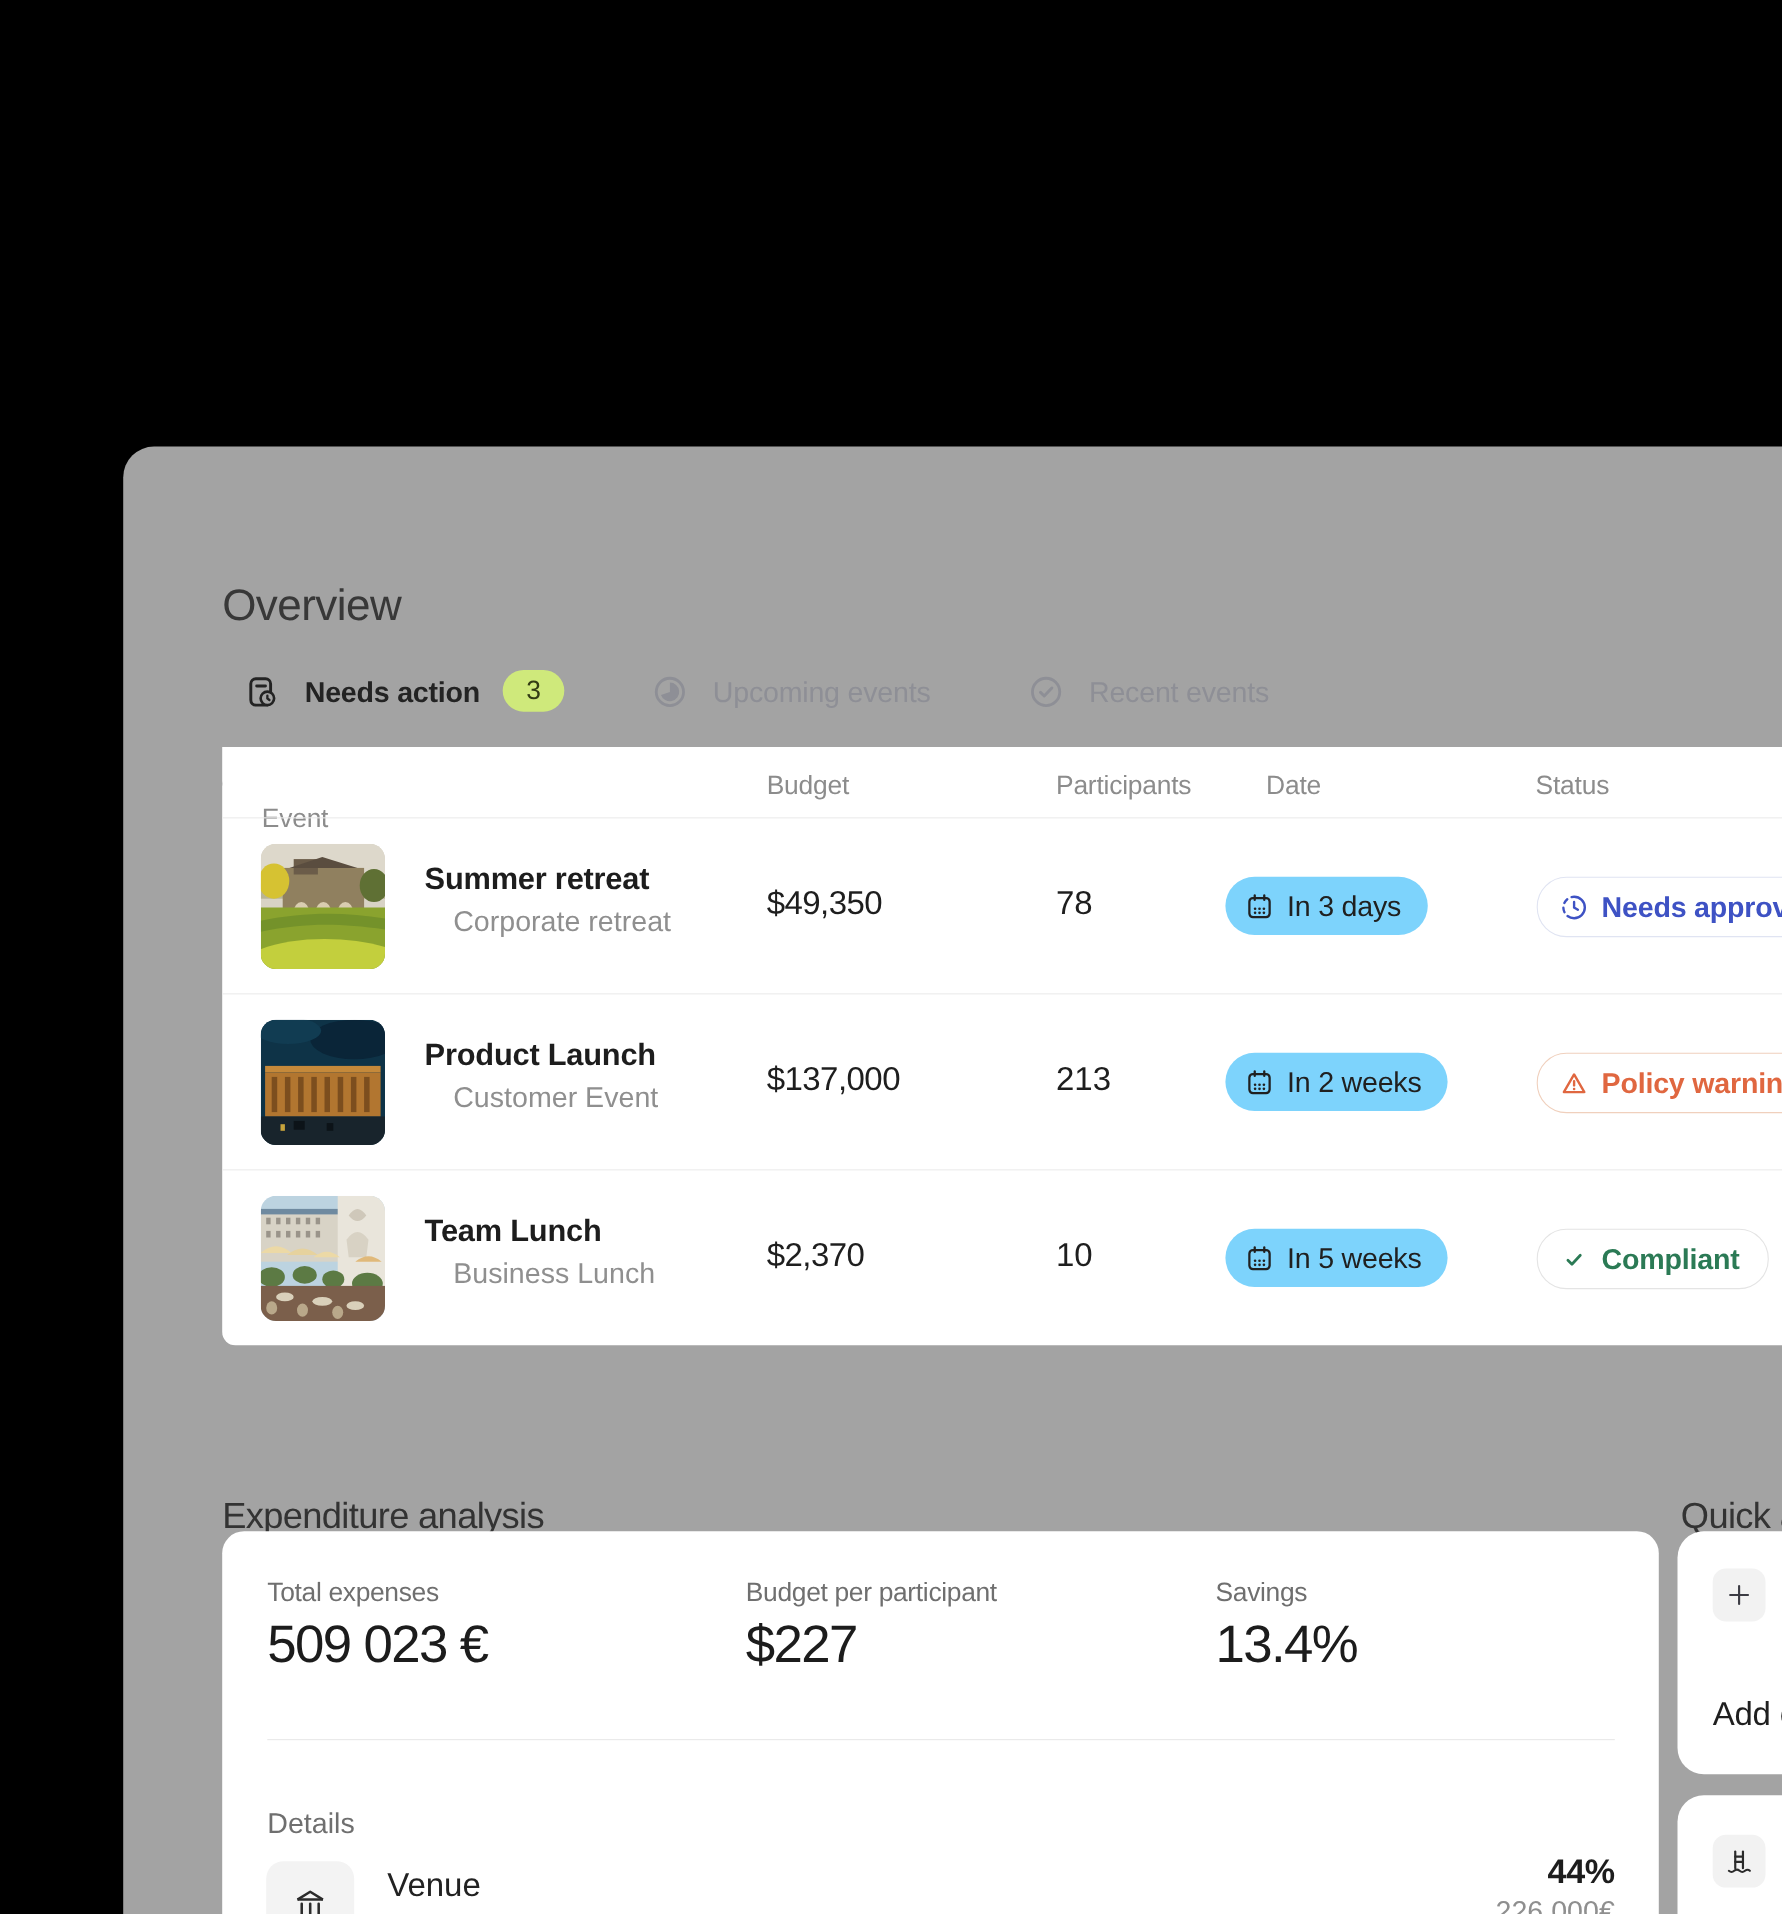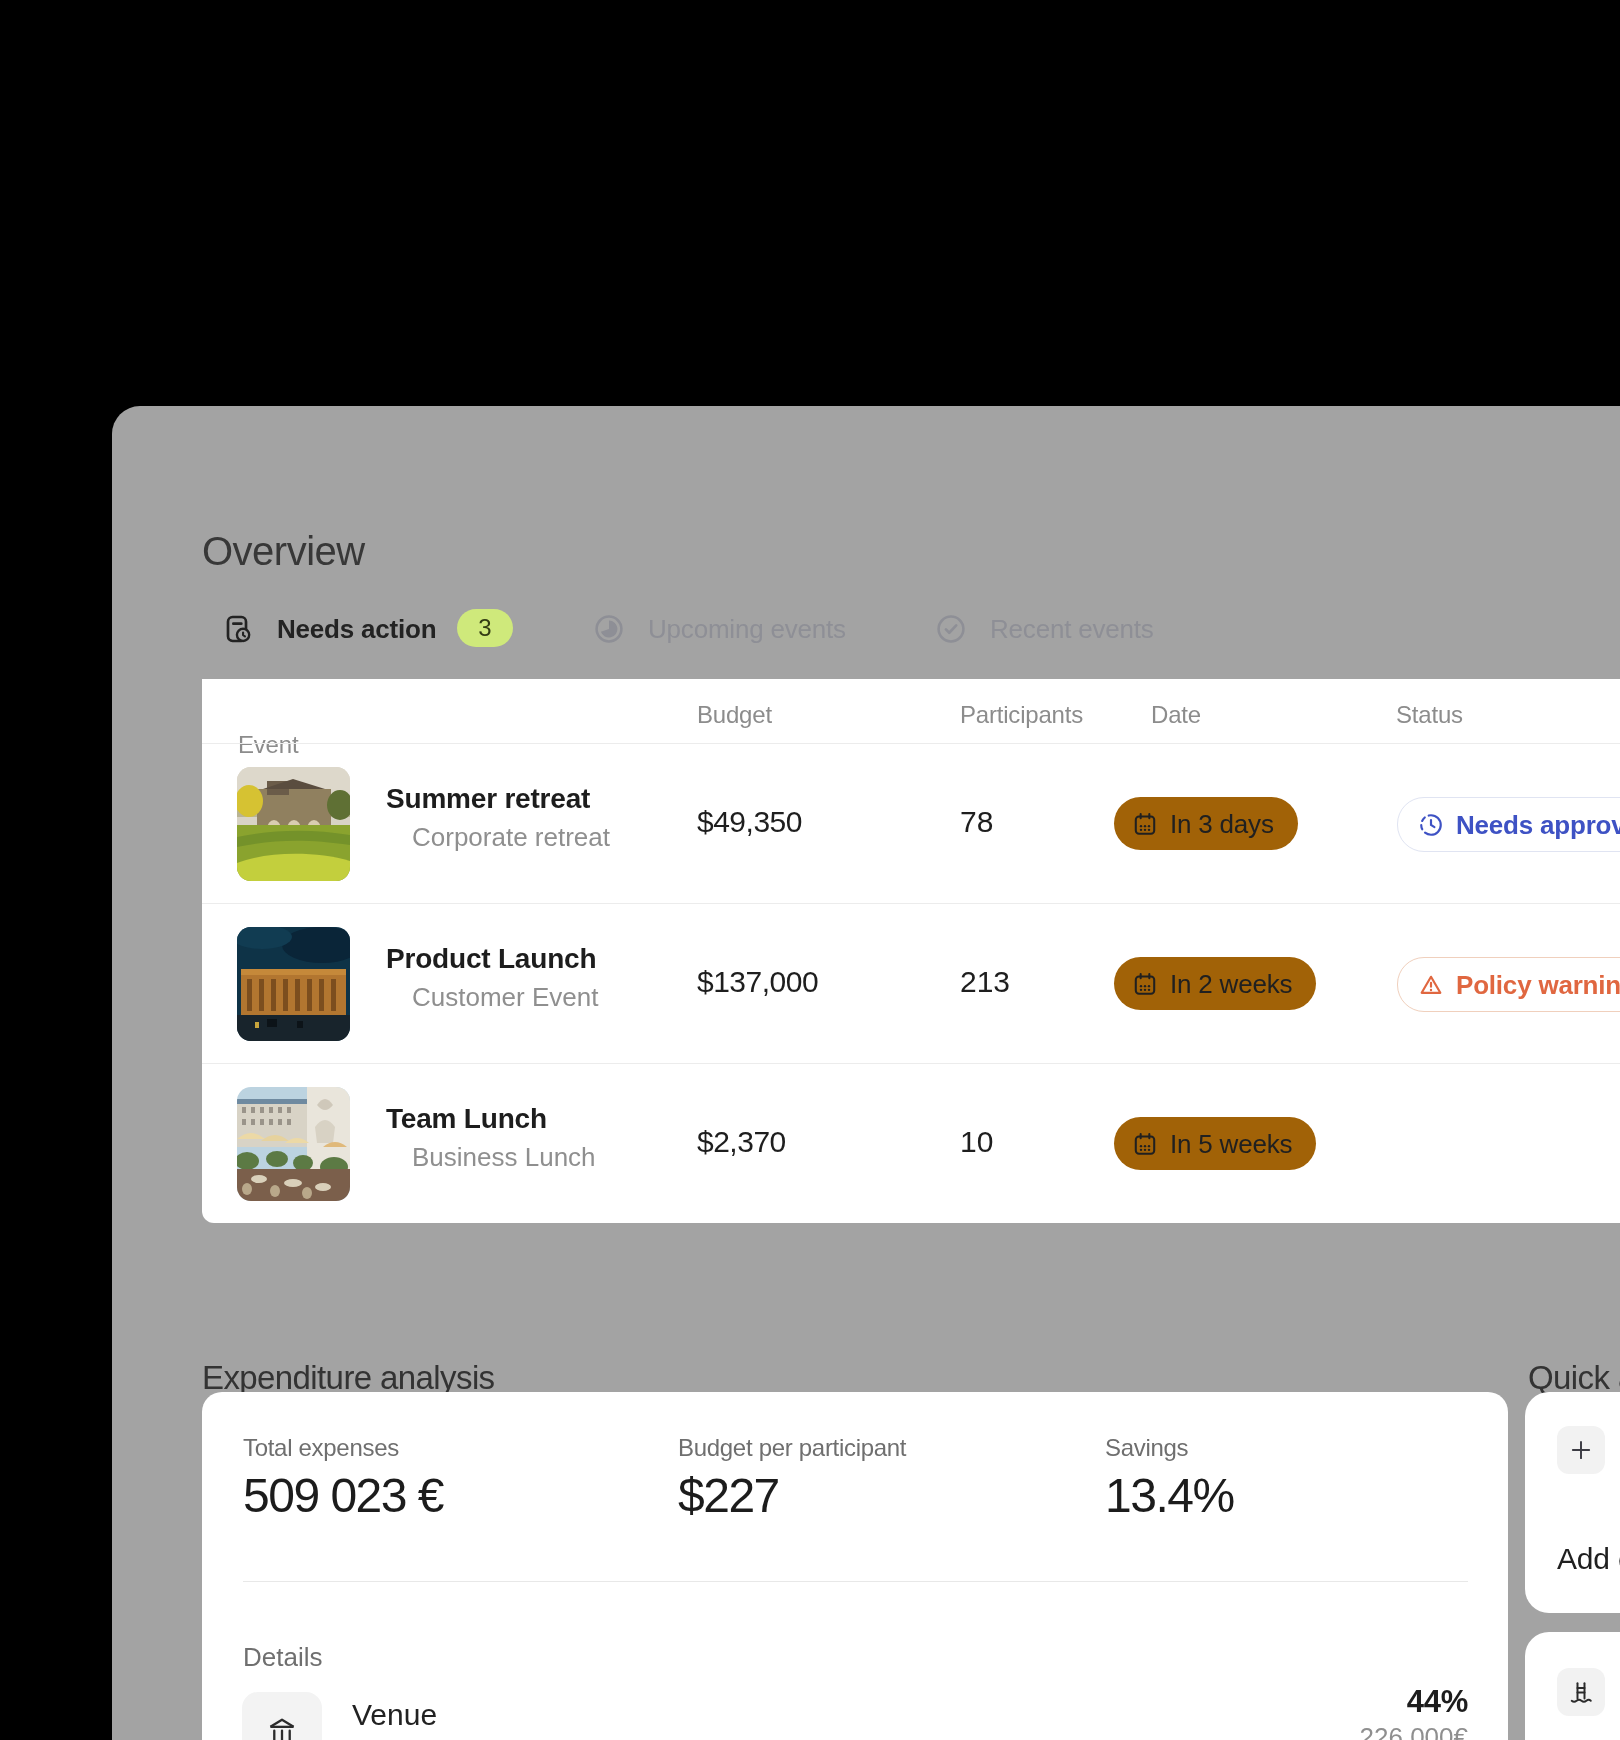--- a/index.html
+++ b/index.html
@@ -33,21 +33,21 @@
   .row-0{top:64px;} .row-1{top:224px;} .row-2{top:384px;}
   .thumb{position:absolute;left:35px;top:24px;width:113px;height:114px;border-radius:14px;
          overflow:hidden;}
   .thumb svg{display:block;}
   .ev-title{position:absolute;left:184px;top:42px;font-size:28px;font-weight:600;color:#1d1d1d;
             letter-spacing:-0.2px;line-height:1;}
   .ev-sub{position:absolute;left:184px;top:81px;font-size:26px;color:#8f8f8f;line-height:1;margin-left:26px;}
   .cell-budget{position:absolute;left:495px;top:64px;font-size:30px;color:#1e1e1e;
                letter-spacing:-0.5px;line-height:1;}
   .cell-part{position:absolute;left:758px;top:64px;font-size:30px;color:#1e1e1e;line-height:1;}
-  .date-pill{position:absolute;left:912px;top:54px;height:53px;border-radius:27px;background:#a16207;
+  .date-pill{position:absolute;left:912px;top:54px;height:53px;border-radius:27px;background:#7dd3fc;
              display:inline-flex;align-items:center;padding:0 24px 0 18px;}
   .date-pill svg{width:26px;height:26px;margin-right:12px;}
   .date-pill span{font-size:26px;color:#202020;letter-spacing:-0.2px;line-height:1;}
   .status-pill{position:absolute;left:1195px;top:54px;height:53px;border-radius:27px;background:#fff;
                display:inline-flex;align-items:center;padding:0 26px 0 20px;border:1.5px solid #e4e4e4;}
   .status-pill svg{width:26px;height:26px;margin-right:12px;flex:0 0 auto;}
   .status-pill span{font-size:26px;font-weight:600;letter-spacing:-0.2px;line-height:1;white-space:nowrap;}
   .st-approval{border-color:#e0e4f2;} .st-approval span{color:#3e52c4;}
   .st-warning{border-color:#f0d0bd;} .st-warning span{color:#e06740;}
   .st-compliant span{color:#2b7a55;}
@@ -282,20 +282,26 @@
           <line x1="16" y1="2.8" x2="16" y2="6.6" stroke="#202020" stroke-width="1.9" stroke-linecap="round"></line>
           <circle cx="8.3" cy="14" r="1.1" fill="#202020"></circle>
             <circle cx="12" cy="14" r="1.1" fill="#202020"></circle>
           <circle cx="15.7" cy="14" r="1.1" fill="#202020"></circle>
             <circle cx="8.3" cy="17.4" r="1.1" fill="#202020"></circle>
           <circle cx="12" cy="17.4" r="1.1" fill="#202020"></circle>
             <circle cx="15.7" cy="17.4" r="1.1" fill="#202020"></circle>
         </svg>
         <span>In 5 weeks</span>
       </div>
+      <div class="status-pill st-compliant">
+        <svg viewBox="0 0 24 24">
+          <path d="M6.8 12.6l3.4 3.4 7-7.6" fill="none" stroke="#2b7a55" stroke-width="2.3" stroke-linecap="round" stroke-linejoin="round"></path>
+        </svg>
+        <span>Compliant</span>
+      </div>
     </div>
   </div>
 
   <div class="abs section-heading exp-heading">Expenditure analysis</div>
   <div class="abs section-heading quick-heading">Quick actions</div>
 
   <div class="exp-card">
     <div class="stat-label stat-0">Total expenses</div>
     <div class="stat-value stat-0">509 023 €</div>
     <div class="stat-label stat-1">Budget per participant</div>

